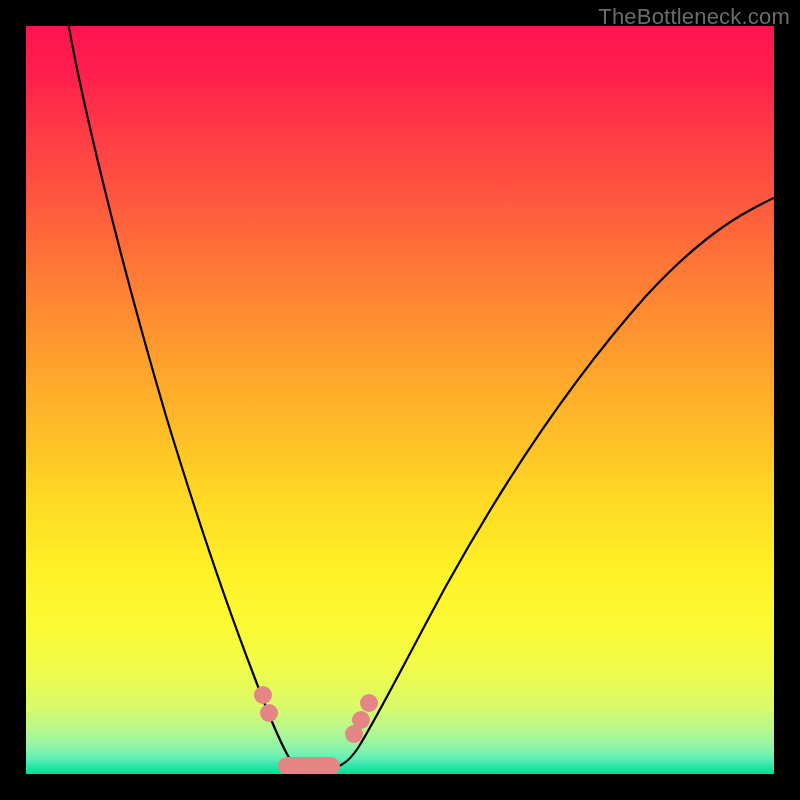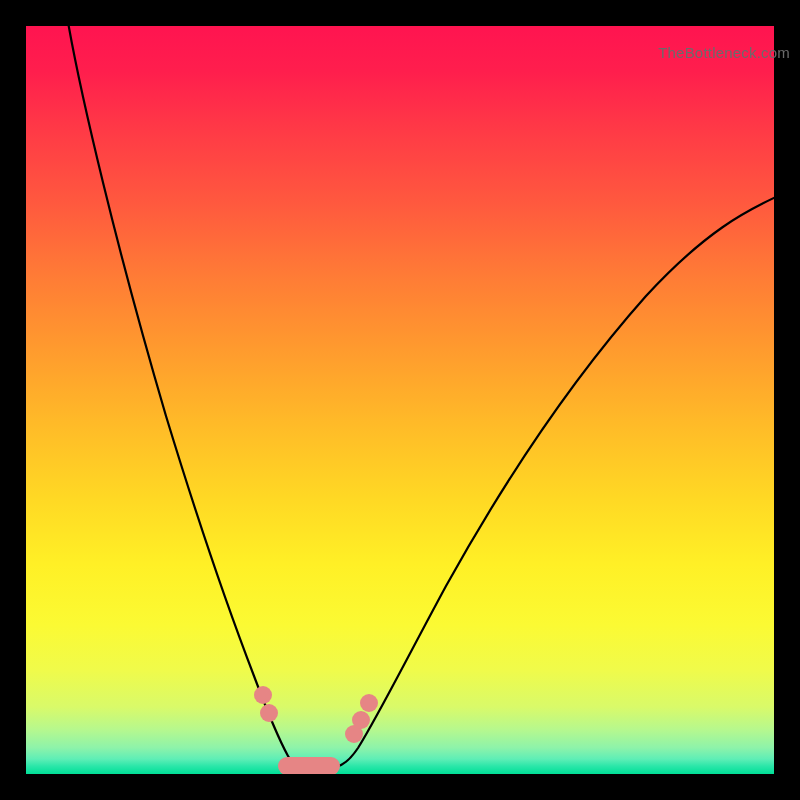--- a/index.html
+++ b/index.html
@@ -36,25 +36,24 @@
       #5eeeb6 98%,
       #28e6a8 99%,
       #00df97 100%
     );
   }
   .watermark {
     position: absolute;
     top: 4px;
     right: 10px;
     color: #6b6b6b;
-    font-size: 15px;
+    font-size: 22px;
     letter-spacing: 0.2px;
     font-weight: 400;
     user-select: none;
-    margin-top: 40px;
   }
   svg.curves {
     position: absolute;
     left: 0;
     top: 0;
     width: 748px;
     height: 748px;
   }
   .curve {
     fill: none;

